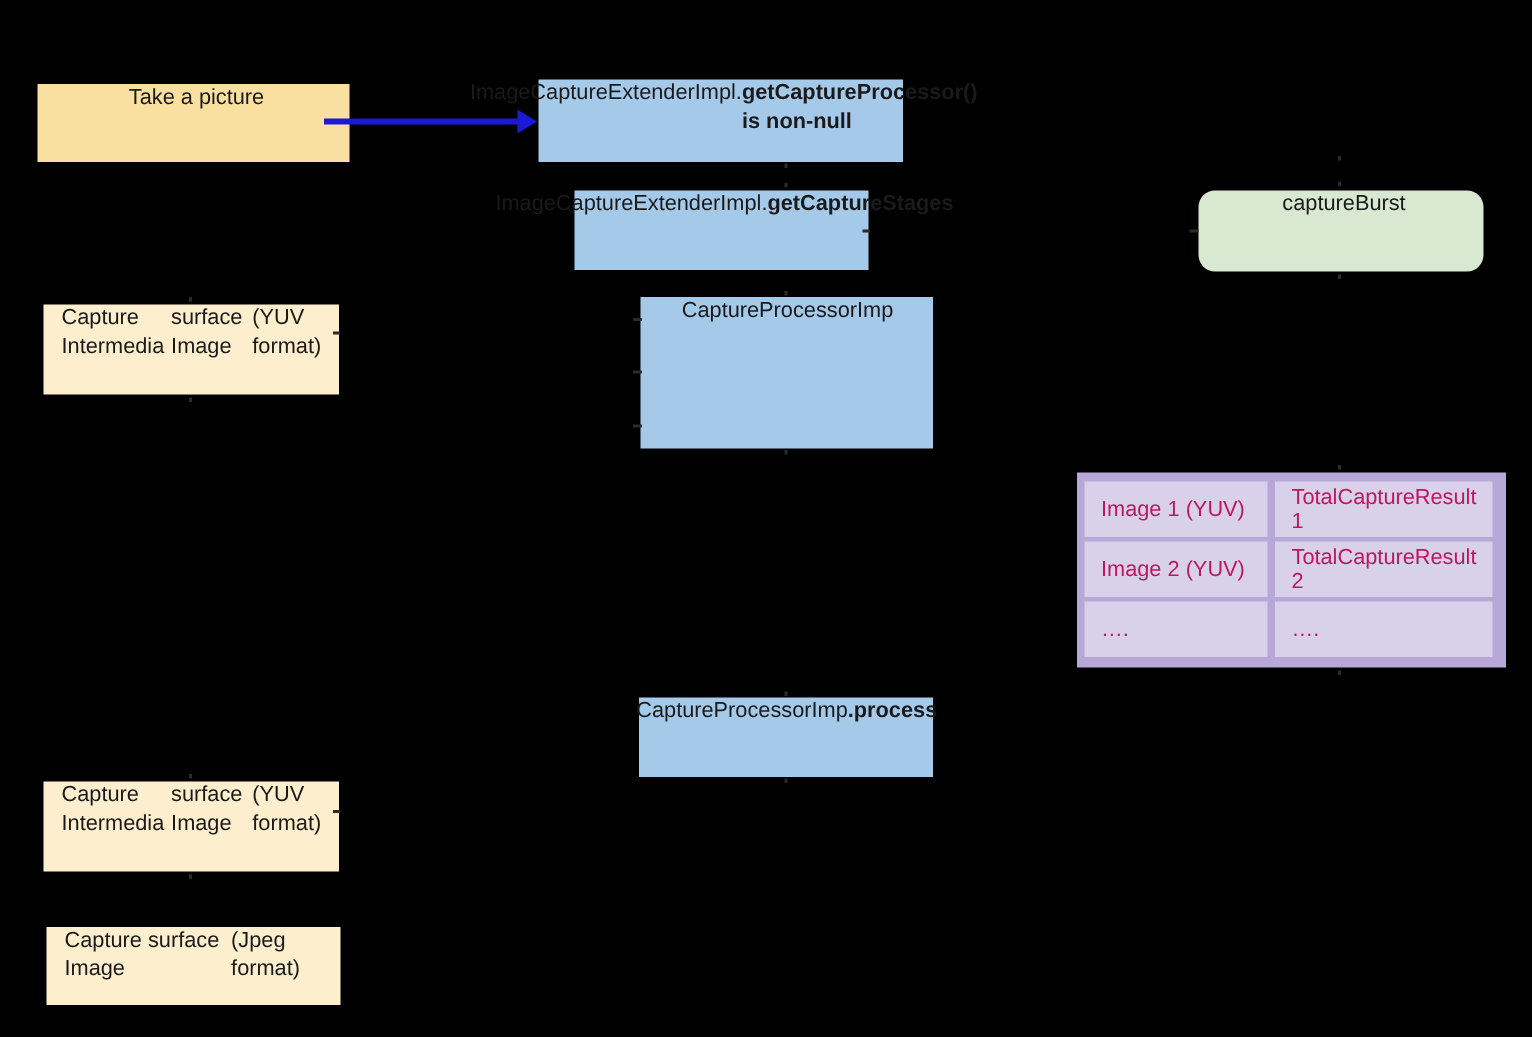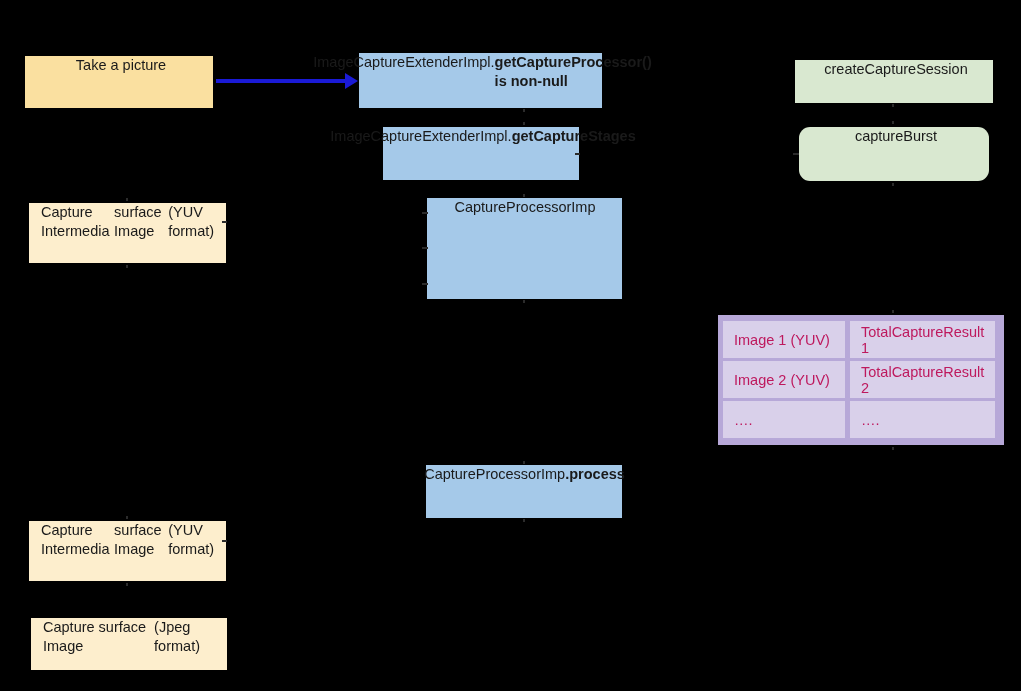--- a/index.html
+++ b/index.html
@@ -69,21 +69,21 @@
   .tick {
     position: absolute;
     background: #2b2b2b;
   }
 </style>
 </head>
 <body>
 
 <div id="canvas">
 
-  <div class="node n-yellow-strong" style="left:25px; top:56px; width:188px; height:52px;">
+  <div class="node n-yellow-strong" style="left:25px; top:56px; width:208px; height:52px;">
     <span class="line-regular">Take a picture</span>
   </div>
 
   <div class="node n-yellow-soft" style="left:29px; top:203px; width:197px; height:60px;">
     <span class="line-regular">Capture Intermedia</span>
     <span class="line-regular">surface Image</span>
     <span class="line-regular">(YUV format)</span>
   </div>
 
   <div class="node n-yellow-soft" style="left:29px; top:521px; width:197px; height:60px;">
@@ -112,23 +112,20 @@
 
   <div class="node n-blue" style="left:427px; top:198px; width:195px; height:101px; padding-left:9px;">
     <span class="line-regular">CaptureProcessorImp</span>
   </div>
 
   <div class="node n-blue" style="left:426px; top:465px; width:196px; height:53px; padding-left:9px;">
     <span class="line-regular">CaptureProcessorImp</span>
     <span class="line-bold">.process</span>
   </div>
 
-  <div class="node n-green" style="left:795px; top:60px; width:198px; height:43px;">
-    <span class="line-regular">createCaptureSession</span>
-  </div>
 
   <div class="node n-green" style="left:799px; top:127px; width:190px; height:54px;border-radius:11px;">
     <span class="line-regular">captureBurst</span>
   </div>
 
   <div class="purple-group" style="left:718px; top:315px; width:286px; height:130px;">
 
     <div class="purple-cell" style="left:5px; top:6px; width:122px; height:37px;">
       <span>Image 1 (YUV)</span>
     </div>

